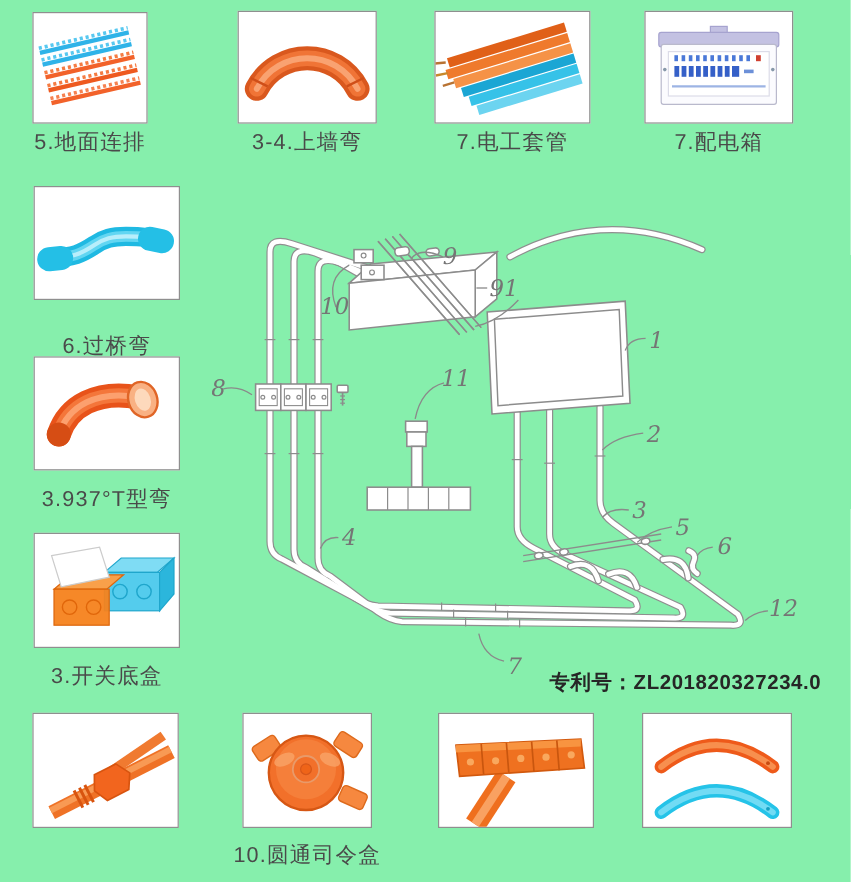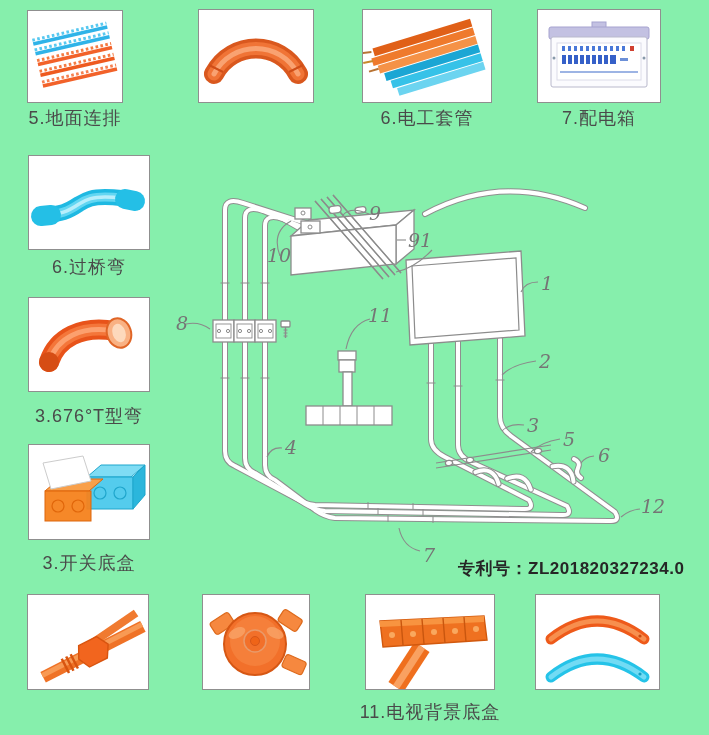--- a/index.html
+++ b/index.html
@@ -45,37 +45,38 @@
 
   <div class="card" style="left:198px;top:9px;width:116px;height:94px">
     <svg width="114" height="92" viewBox="0 0 114 92">
       <path d="M15 64 C33 30 81 30 99 64" stroke="#d9581e" stroke-width="20" fill="none" stroke-linecap="round"></path>
       <path d="M15 64 C33 30 81 30 99 64" stroke="#f07436" stroke-width="13" fill="none" stroke-linecap="round"></path>
       <path d="M15 64 C33 30 81 30 99 64" stroke="#f9a271" stroke-width="5" fill="none" stroke-linecap="round"></path>
       <line x1="10" y1="55" x2="24" y2="62" stroke="#cf4e18" stroke-width="2"></line>
       <line x1="90" y1="62" x2="104" y2="55" stroke="#cf4e18" stroke-width="2"></line>
     </svg>
   </div>
+  <div class="plabel" style="left:176px;top:106px;width:160px">3-4.上墙弯</div>
 
   <div class="card" style="left:362px;top:9px;width:130px;height:94px">
     <svg width="128" height="92" viewBox="0 0 128 92">
       <g transform="rotate(-17 64 46)">
         <line x1="14" y1="27" x2="116" y2="27" stroke="#e06018" stroke-width="8"></line>
         <line x1="10" y1="36" x2="116" y2="36" stroke="#ef7a2c" stroke-width="8"></line>
         <line x1="14" y1="45" x2="116" y2="45" stroke="#f59247" stroke-width="8"></line>
         <line x1="18" y1="54" x2="116" y2="54" stroke="#1ba6d4" stroke-width="8"></line>
         <line x1="22" y1="63" x2="116" y2="63" stroke="#36c2e8" stroke-width="8"></line>
         <line x1="26" y1="72" x2="116" y2="72" stroke="#6cd4f0" stroke-width="8"></line>
         <line x1="2" y1="24" x2="12" y2="26" stroke="#b87333" stroke-width="2"></line>
         <line x1="1" y1="34" x2="11" y2="35" stroke="#c8882a" stroke-width="2"></line>
         <line x1="4" y1="44" x2="14" y2="44" stroke="#b87333" stroke-width="2"></line>
       </g>
     </svg>
   </div>
-  <div class="plabel" style="left:347px;top:106px;width:160px">6.电工套管</div>
+  <div class="plabel" style="left:347px;top:106px;width:160px">7.电工套管</div>
 
   <div class="card" style="left:537px;top:9px;width:124px;height:94px">
     <svg width="122" height="92" viewBox="0 0 122 92">
       <rect x="54" y="12" width="14" height="7" fill="#c3c1e2" stroke="#a6a3cf" stroke-width="1"></rect>
       <rect x="11" y="17" width="100" height="12" rx="2" fill="#c3c1e2" stroke="#a6a3cf" stroke-width="1"></rect>
       <rect x="13" y="27" width="96" height="50" rx="2" fill="#fbfbfe" stroke="#b9b9cc" stroke-width="1"></rect>
       <rect x="19" y="33" width="84" height="37" fill="#ffffff" stroke="#dcdce8" stroke-width="1"></rect>
       <g fill="#4a78d8">
         <rect x="24" y="36" width="3" height="5"></rect>
           <rect x="30" y="36" width="3" height="5"></rect>
@@ -111,35 +112,35 @@
 
   <div class="card" style="left:28px;top:155px;width:122px;height:95px">
     <svg width="120" height="93" viewBox="0 0 120 93">
       <path d="M16 59 C32 58 38 56 50 48 C58 43 64 41 76 41 C90 41 96 42 105 45" stroke="#1fb9e2" stroke-width="16" fill="none" stroke-linecap="round"></path>
       <path d="M16 59 C32 58 38 56 50 48 C58 43 64 41 76 41 C90 41 96 42 105 45" stroke="#62d6f2" stroke-width="9" fill="none" stroke-linecap="round"></path>
       <path d="M16 59 C32 58 38 56 50 48 C58 43 64 41 76 41 C90 41 96 42 105 45" stroke="#b8eefb" stroke-width="3.5" fill="none" stroke-linecap="round"></path>
       <line x1="12" y1="60" x2="22" y2="59" stroke="#24bfe6" stroke-width="20" stroke-linecap="round"></line>
       <line x1="96" y1="43" x2="106" y2="45" stroke="#24bfe6" stroke-width="20" stroke-linecap="round"></line>
     </svg>
   </div>
-  <div class="plabel" style="left:9px;top:255px;width:160px">6.过桥弯</div>
+  <div class="plabel" style="left:9px;top:276px;width:160px">6.过桥弯</div>
 
   <div class="card" style="left:28px;top:297px;width:122px;height:95px">
     <svg width="120" height="93" viewBox="0 0 120 93">
       <path d="M20 64 C28 40 52 27 86 33" stroke="#e8531a" stroke-width="20" fill="none" stroke-linecap="round"></path>
       <path d="M20 64 C28 40 52 27 86 33" stroke="#f4763a" stroke-width="12" fill="none" stroke-linecap="round"></path>
       <path d="M20 64 C28 40 52 27 86 33" stroke="#fca06e" stroke-width="5" fill="none" stroke-linecap="round"></path>
       <g transform="rotate(-18 90 35)">
         <ellipse cx="90" cy="35" rx="12" ry="15" fill="#f9b183" stroke="#e06526" stroke-width="2"></ellipse>
         <ellipse cx="90" cy="35" rx="6.5" ry="9.5" fill="#fdd9bc"></ellipse>
       </g>
       <circle cx="20" cy="64" r="10" fill="#d64d14"></circle>
     </svg>
   </div>
-  <div class="plabel" style="left:9px;top:404px;width:160px">3.676°T型弯</div>
+  <div class="plabel" style="left:9px;top:404px;width:160px">3.937°T型弯</div>
 
   <div class="card" style="left:28px;top:444px;width:122px;height:96px">
     <svg width="120" height="94" viewBox="0 0 120 94">
       <polygon points="58,32 72,20 116,20 102,32" fill="#7fdcf4" stroke="#1fa6cc" stroke-width="1"></polygon>
       <rect x="58" y="32" width="46" height="32" fill="#45c8ec" fill-opacity=".92" stroke="#1fa6cc" stroke-width="1"></rect>
       <polygon points="104,32 116,20 116,50 104,64" fill="#2bb6dc" stroke="#1fa6cc" stroke-width="1"></polygon>
       <circle cx="71" cy="48" r="6" fill="none" stroke="#1fa6cc" stroke-width="1.2"></circle>
       <circle cx="91" cy="48" r="6" fill="none" stroke="#1fa6cc" stroke-width="1.2"></circle>
       <polygon points="16,46 30,34 74,34 60,46" fill="#f9a04a" stroke="#dd660c" stroke-width="1"></polygon>
       <rect x="16" y="46" width="46" height="30" fill="#f5821c" fill-opacity=".95" stroke="#dd660c" stroke-width="1"></rect>
@@ -176,39 +177,39 @@
           <rect x="80" y="63" width="22" height="14" rx="3" fill="#f6883f" stroke="#dd6a1c" stroke-width="1.2"></rect>
         </g>
       <circle cx="52" cy="49" r="31" fill="#f2702a" stroke="#d65714" stroke-width="2"></circle>
       <circle cx="52" cy="46" r="25" fill="#f57f3a"></circle>
       <circle cx="52" cy="46" r="11" fill="#f2702a" stroke="#e89a6a" stroke-width="1.5"></circle>
       <circle cx="52" cy="46" r="4.5" fill="#ef6418" stroke="#d6571a" stroke-width="1"></circle>
       <ellipse cx="34" cy="38" rx="9" ry="5" fill="#f9a468" opacity=".8" transform="rotate(-25 34 38)"></ellipse>
       <ellipse cx="72" cy="38" rx="9" ry="5" fill="#f9a468" opacity=".8" transform="rotate(25 72 38)"></ellipse>
     </svg>
   </div>
+  <div class="plabel" style="left:176px;top:700px;width:160px">10.圆通司令盒</div>
 
   <div class="card" style="left:365px;top:594px;width:130px;height:96px">
     <svg width="128" height="94" viewBox="0 0 128 94">
       <line x1="56" y1="52" x2="30" y2="92" stroke="#ef6f1e" stroke-width="18"></line>
       <line x1="56" y1="52" x2="30" y2="92" stroke="#f9a161" stroke-width="7"></line>
       <polygon points="14,26 118,21 121,45 17,52" fill="#ef7120" stroke="#d2590e" stroke-width="1.4"></polygon>
       <polygon points="14,26 118,21 118,27 14,32" fill="#f89440"></polygon>
       <line x1="35" y1="25" x2="37" y2="50" stroke="#c9560e" stroke-width="1.4"></line>
       <line x1="56" y1="24" x2="58" y2="49" stroke="#c9560e" stroke-width="1.4"></line>
       <line x1="77" y1="23" x2="79" y2="48" stroke="#c9560e" stroke-width="1.4"></line>
       <line x1="98" y1="22" x2="100" y2="47" stroke="#c9560e" stroke-width="1.4"></line>
       <circle cx="26" cy="40" r="3" fill="#f9a85e"></circle>
         <circle cx="47" cy="39" r="3" fill="#f9a85e"></circle>
       <circle cx="68" cy="37" r="3" fill="#f9a85e"></circle>
         <circle cx="89" cy="36" r="3" fill="#f9a85e"></circle>
       <circle cx="110" cy="34" r="3" fill="#f9a85e"></circle>
     </svg>
   </div>
-  <div class="plabel" style="left:340px;top:700px;width:180px">11.电视背景底盒</div>
 
   <div class="card" style="left:535px;top:594px;width:125px;height:96px">
     <svg width="123" height="94" viewBox="0 0 123 94">
       <path d="M15 44 Q61 8 108 44" stroke="#ee5a1a" stroke-width="11" fill="none" stroke-linecap="round"></path>
       <path d="M15 44 Q61 8 108 44" stroke="#f78f4e" stroke-width="5" fill="none" stroke-linecap="round"></path>
       <path d="M15 82 Q61 46 108 82" stroke="#25c3e8" stroke-width="11" fill="none" stroke-linecap="round"></path>
       <path d="M15 82 Q61 46 108 82" stroke="#72dbf4" stroke-width="5" fill="none" stroke-linecap="round"></path>
       <circle cx="104" cy="41" r="1.6" fill="#c94a10"></circle>
       <circle cx="104" cy="79" r="1.6" fill="#149ec2"></circle>
     </svg>

